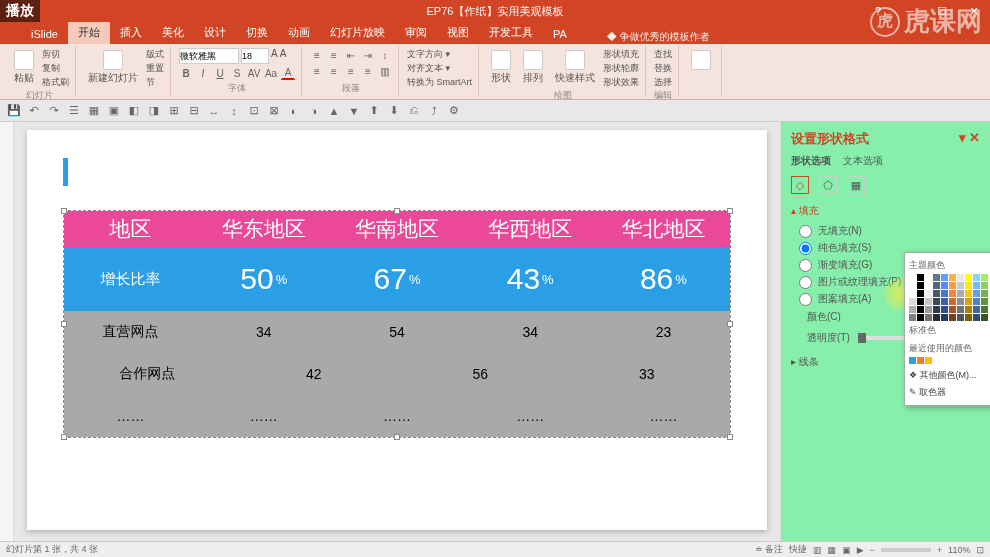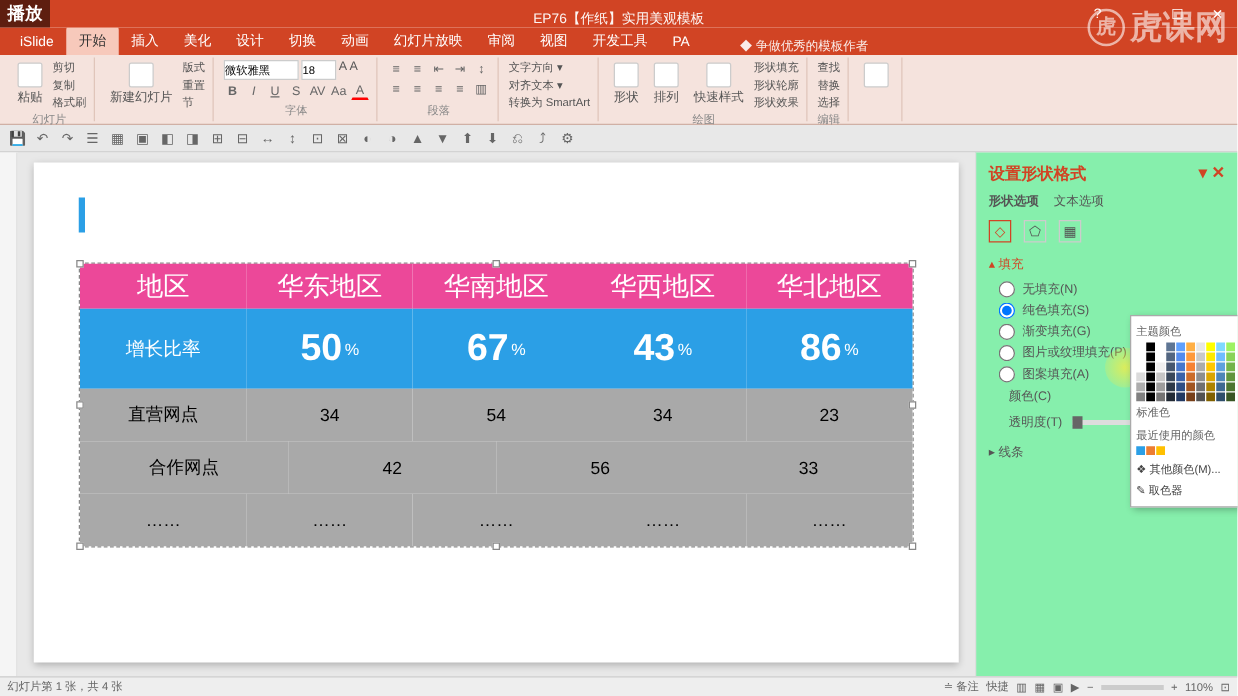--- a/index.html
+++ b/index.html
@@ -1,24 +1,24 @@
 <!DOCTYPE html>
 <html><head>
 <meta charset="utf-8">
 <style>
 *{margin:0;padding:0;box-sizing:border-box;font-family:"Microsoft YaHei",Arial,sans-serif}
 body{width:990px;height:557px;background:#fff;overflow:hidden;position:relative;font-size:11px}
-.titlebar{height:22px;background:#d14424;color:#fff;display:flex;align-items:flex-end;position:relative}
+.titlebar{height:22px;background:#d14424;color:#fff;display:flex;align-items:center;position:relative}
 .play-badge{position:absolute;left:0;top:0;background:rgba(0,0,0,.55);color:#fff;padding:2px 6px;font-size:14px;font-weight:bold}
 .doc-title{margin:0 auto;font-size:11px;opacity:.95}
 .win-controls{position:absolute;right:0;display:flex}
 .win-controls span{width:32px;height:22px;display:flex;align-items:center;justify-content:center;font-size:11px}
 .watermark{position:absolute;right:8px;top:4px;display:flex;align-items:center;gap:4px;color:#fff;opacity:.6;font-size:26px;font-weight:bold;z-index:50;pointer-events:none}
 .wm-circle{width:30px;height:30px;border:2px solid #fff;border-radius:50%;display:flex;align-items:center;justify-content:center;font-size:16px}
-.menubar{height:22px;background:#d14424;display:flex;align-items:flex-end;color:#fff;font-size:11px;padding-left:6px}
+.menubar{height:22px;background:#d14424;display:flex;align-items:flex-end;color:#fff;font-size:11px;padding-left:21px}
 .menuitem{padding:4px 10px;cursor:pointer}
 .menuitem.active{background:#f7c9bb;color:#333;border-radius:3px 3px 0 0}
 .msg-link{margin-left:30px;font-size:10px;opacity:.9}
 .ribbon{height:56px;background:#f5e3dd;border-bottom:1px solid #d0b0a5;display:flex;align-items:stretch;padding:2px 4px;gap:2px;font-size:10px;color:#555}
 .ribbon-group{display:flex;flex-direction:column;justify-content:space-between;border-right:1px solid #e0c5ba;padding:2px 6px}
 .rg-body{display:flex;gap:4px;align-items:flex-start;flex:1}
 .rg-label{font-size:9px;text-align:center;color:#888}
 .big-btn{display:flex;flex-direction:column;align-items:center;gap:1px;padding:2px 4px;cursor:pointer}
 .big-btn .ic{width:20px;height:20px;background:#fff;border:1px solid #ccc;border-radius:2px}
 .small-row{display:flex;flex-direction:column;gap:1px}
@@ -37,21 +37,21 @@
 .slide-title{display:flex;align-items:center;gap:8px;margin-bottom:24px}
 .title-bar{width:5px;height:28px;background:#2b9fe6}
 .slide-title h2{font-size:24px;color:#2b9fe6;font-weight:bold}
 .data-table{border:1px dashed #888;position:relative}
 .sel-handle{width:6px;height:6px;background:#fff;border:1px solid #888;position:absolute}
 .dt-row{display:flex}
 .dt-cell{flex:1;display:flex;align-items:center;justify-content:center;color:#fff;padding:8px 4px}
 .hdr .dt-cell{background:#ec4899;height:36px;font-size:21px}
 .rate .dt-cell{background:#2b9fe6;height:64px}
 .rate .dt-cell:first-child{font-size:15px}
-.rate .val{font-size:30px;font-weight:700}
+.rate .val{font-size:30px;font-weight:400}
 .rate .pct{font-size:13px;margin-left:2px}
 .gray .dt-cell{background:#a9a9a9;height:42px;color:#000000;font-size:14px}
 .format-pane{width:210px;background:#86efac;border-left:1px solid #ddd;padding:8px 10px;font-size:11px;color:#555;position:relative}
 .fp-title{color:#d14424;font-size:13px;font-weight:bold;margin-bottom:6px;display:flex;justify-content:space-between}
 .fp-tabs{display:flex;gap:12px;font-size:10px;margin-bottom:8px}
 .fp-icons{display:flex;gap:10px;margin-bottom:10px}
 .fp-icons span{width:18px;height:18px;border:1px solid #ccc;cursor:pointer;display:flex;align-items:center;justify-content:center}
 .fp-icons span.active{border-color:#d14424;color:#d14424}
 .fp-section-hdr{color:#d14424;font-size:10px;margin-bottom:6px}
 .fp-radio{display:flex;align-items:center;gap:6px;font-size:10px;margin:3px 0 3px 8px;cursor:pointer}

